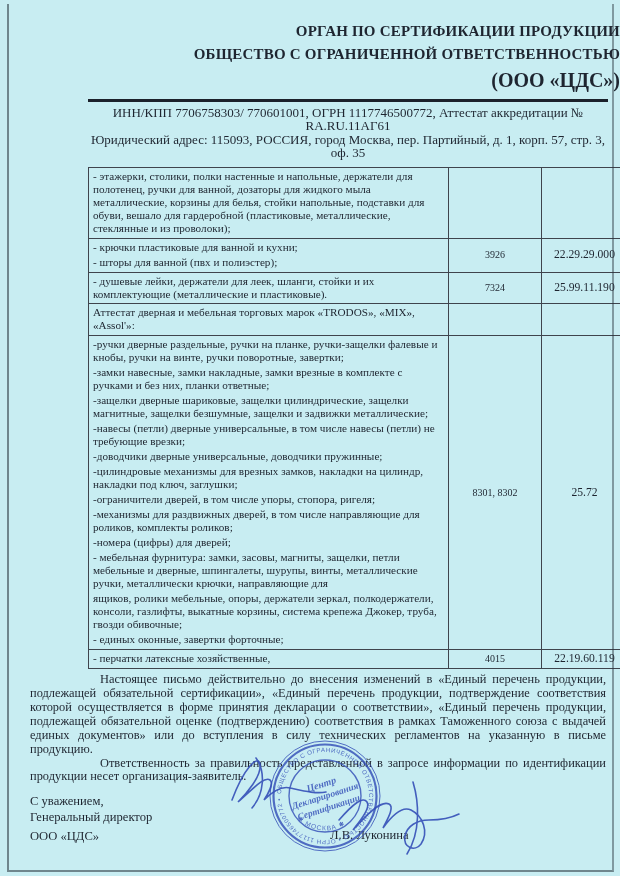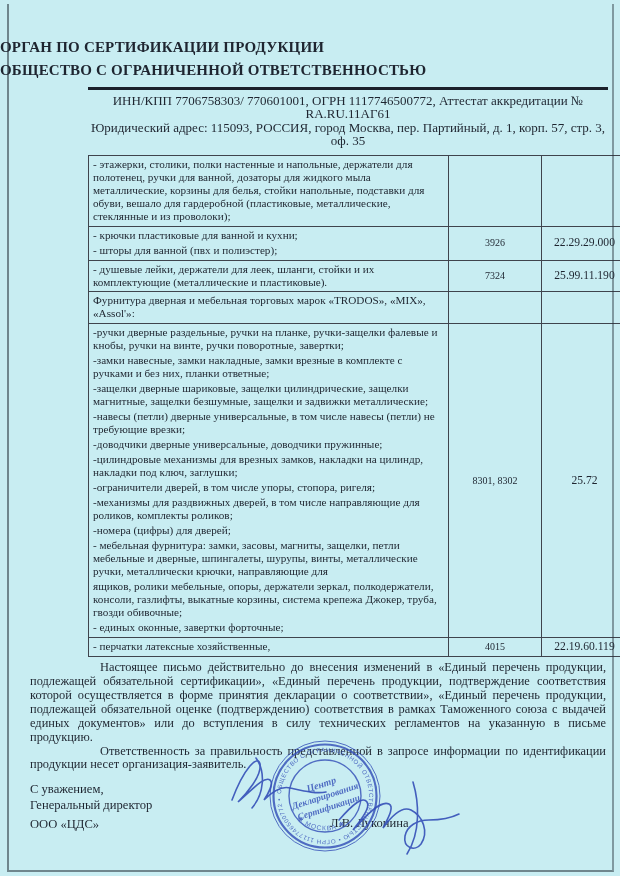--- a/index.html
+++ b/index.html
@@ -8,21 +8,21 @@
     background:#c8edf2; color:#1e2530;
     font-family:"Liberation Serif", serif;
   }
   .page::after{ 
     content:""; position:absolute; left:7px; top:4px; right:6px; bottom:4px;
     border-left:2px solid rgba(40,50,60,.55);
     border-right:2px solid rgba(40,50,60,.45);
     border-bottom:2px solid rgba(40,50,60,.55);
     pointer-events:none;
   }
-  .letterhead{ padding-top:36px; text-align:left; }
+  .letterhead{ padding-top:20px; text-align:right; }
   .lh-small{ font-weight:bold; font-size:15px; line-height:23px; letter-spacing:.2px; }
   .lh-big{ font-weight:bold; font-size:20px; line-height:28px; }
   .thick-rule{ height:3px; background:#1b212b; margin:5px 12px 4px 88px; }
   .requisites{ text-align:center; font-size:13px; line-height:13.4px; margin:2px 12px 0 88px; }
   table.products{
     border-collapse:collapse; table-layout:fixed;
     margin:7px 0 0 88px; width:523px;
     font-size:11.2px; line-height:1.16;
   }
   table.products td{ border:1px solid #3f444d; vertical-align:middle; }
@@ -47,20 +47,21 @@
   .sig-b{ left:333px; top:774px; }
 </style>
 </head>
 <body>
 
 <div class="page">
 
   <div class="letterhead">
     <div class="lh-small">ОРГАН ПО СЕРТИФИКАЦИИ ПРОДУКЦИИ</div>
     <div class="lh-small">ОБЩЕСТВО С ОГРАНИЧЕННОЙ ОТВЕТСТВЕННОСТЬЮ</div>
+    <div class="lh-big">(ООО «ЦДС»)</div>
   </div>
 
   <div class="thick-rule"></div>
 
   <div class="requisites">
     <div>ИНН/КПП  7706758303/ 770601001, ОГРН 1117746500772, Аттестат аккредитации № RA.RU.11АГ61</div>
     <div>Юридический адрес: 115093, РОССИЯ, город Москва, пер. Партийный, д. 1, корп. 57, стр. 3, оф. 35</div>
   </div>
 
   <table class="products">
@@ -82,21 +83,21 @@
         </tr>
         <tr>
           <td class="desc">
             <div class="dline">- душевые лейки, держатели для леек, шланги, стойки и их комплектующие (металлические и  пластиковые).</div>
           </td>
           <td class="code">7324</td>
           <td class="okpd">25.99.11.190</td>
         </tr>
         <tr>
           <td class="desc">
-            <div class="dline">Фурнитура дверная и мебельная торговых марок «TRODOS», «MIX», «Assol'»:</div>
+            <div class="dline">Аттестат дверная и мебельная торговых марок «TRODOS», «MIX», «Assol'»:</div>
           </td>
           <td class="code"></td>
           <td class="okpd"></td>
         </tr>
         <tr>
           <td class="desc">
             <div class="dline">-ручки дверные раздельные, ручки на планке, ручки-защелки фалевые и кнобы, ручки на винте, ручки поворотные, завертки;</div>
             <div class="dline">-замки навесные, замки накладные, замки врезные в комплекте с ручками и без них, планки ответные;</div>
             <div class="dline">-защелки дверные шариковые, защелки цилиндрические, защелки магнитные, защелки безшумные, защелки и задвижки металлические;</div>
             <div class="dline">-навесы (петли) дверные универсальные, в том числе навесы (петли) не требующие врезки;</div>

